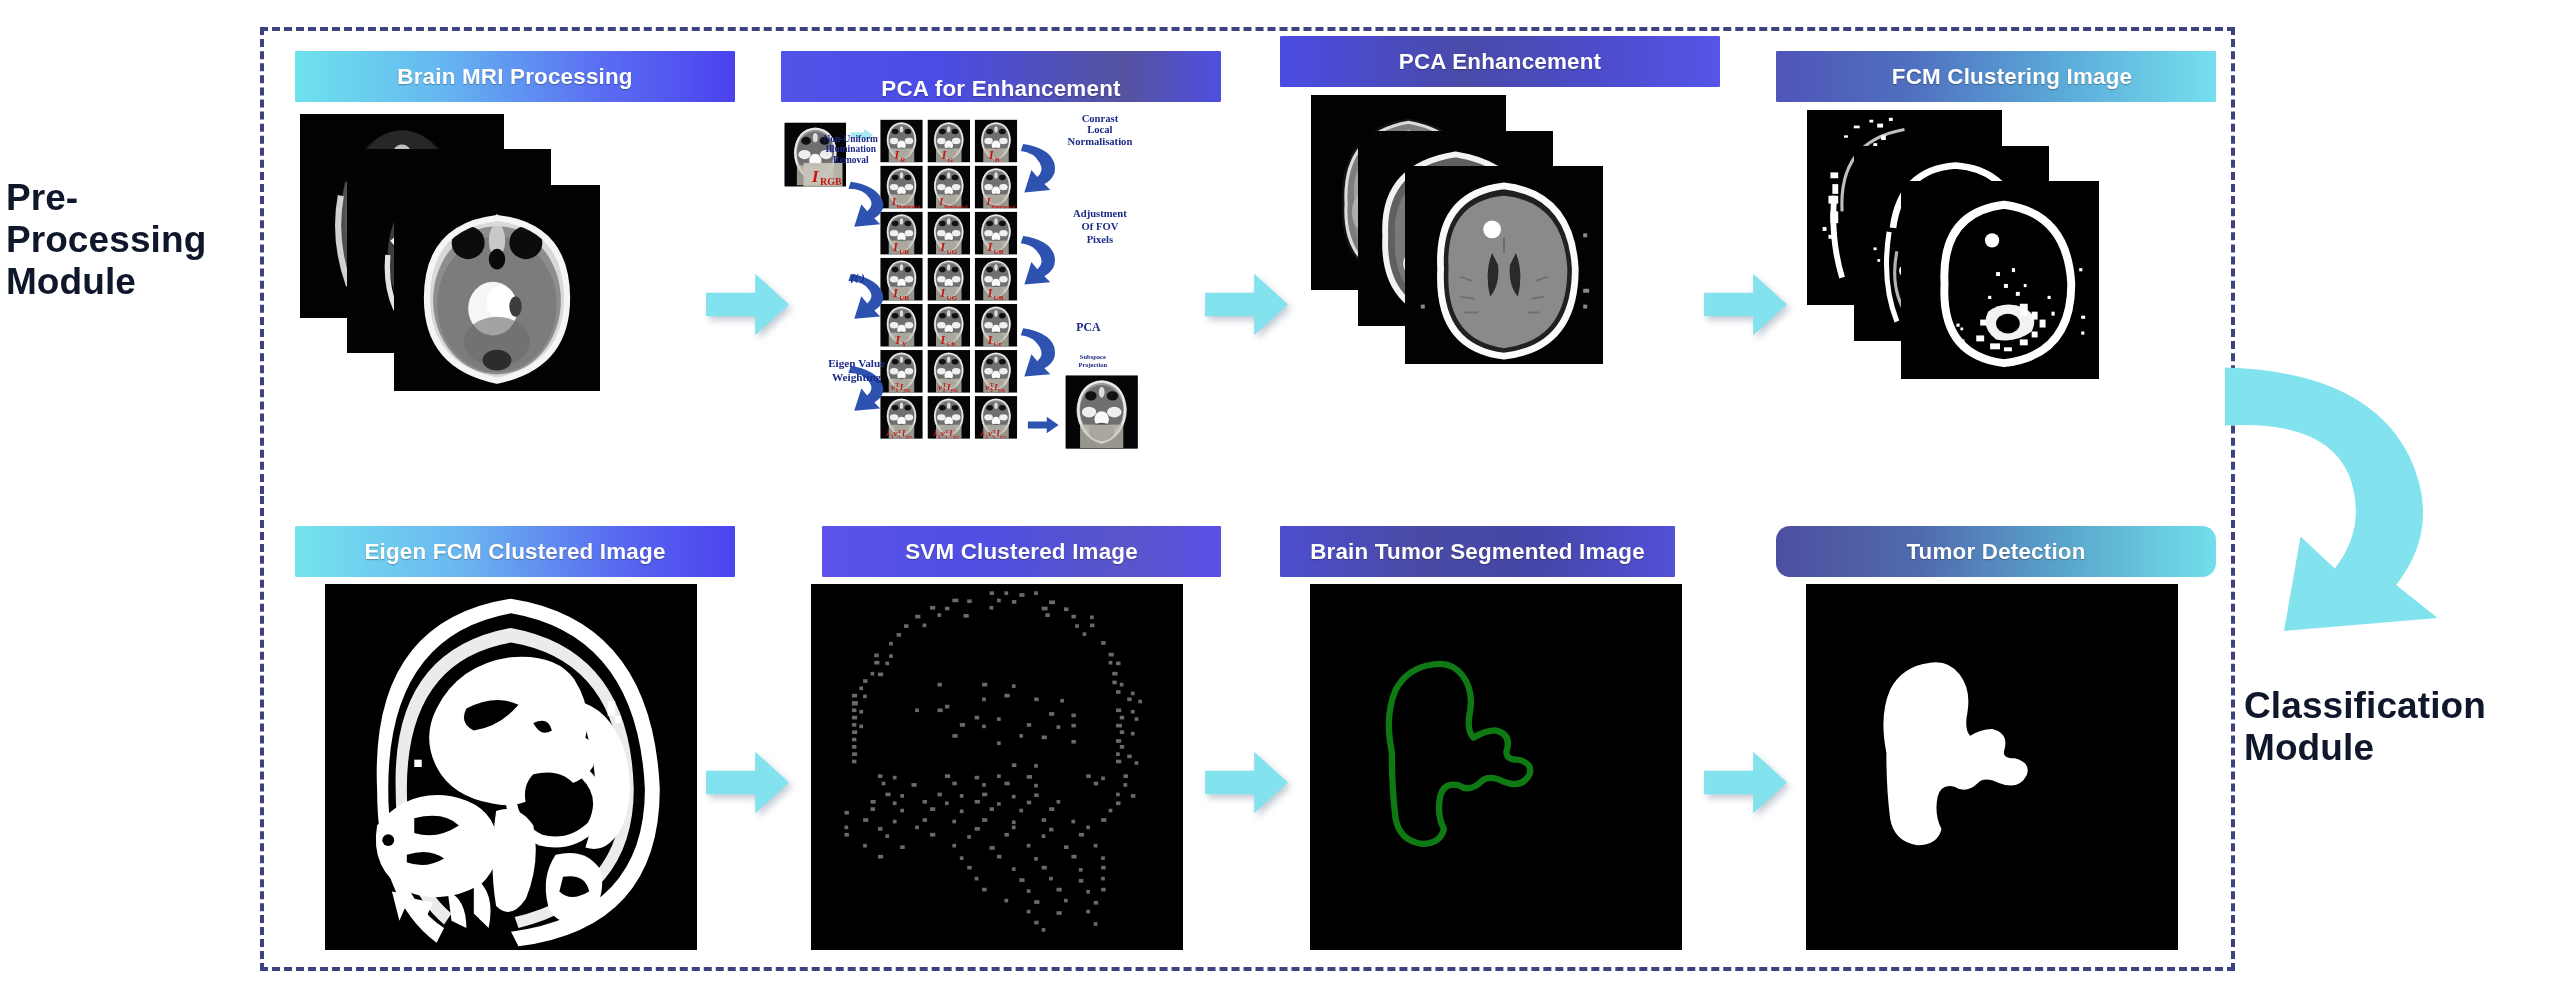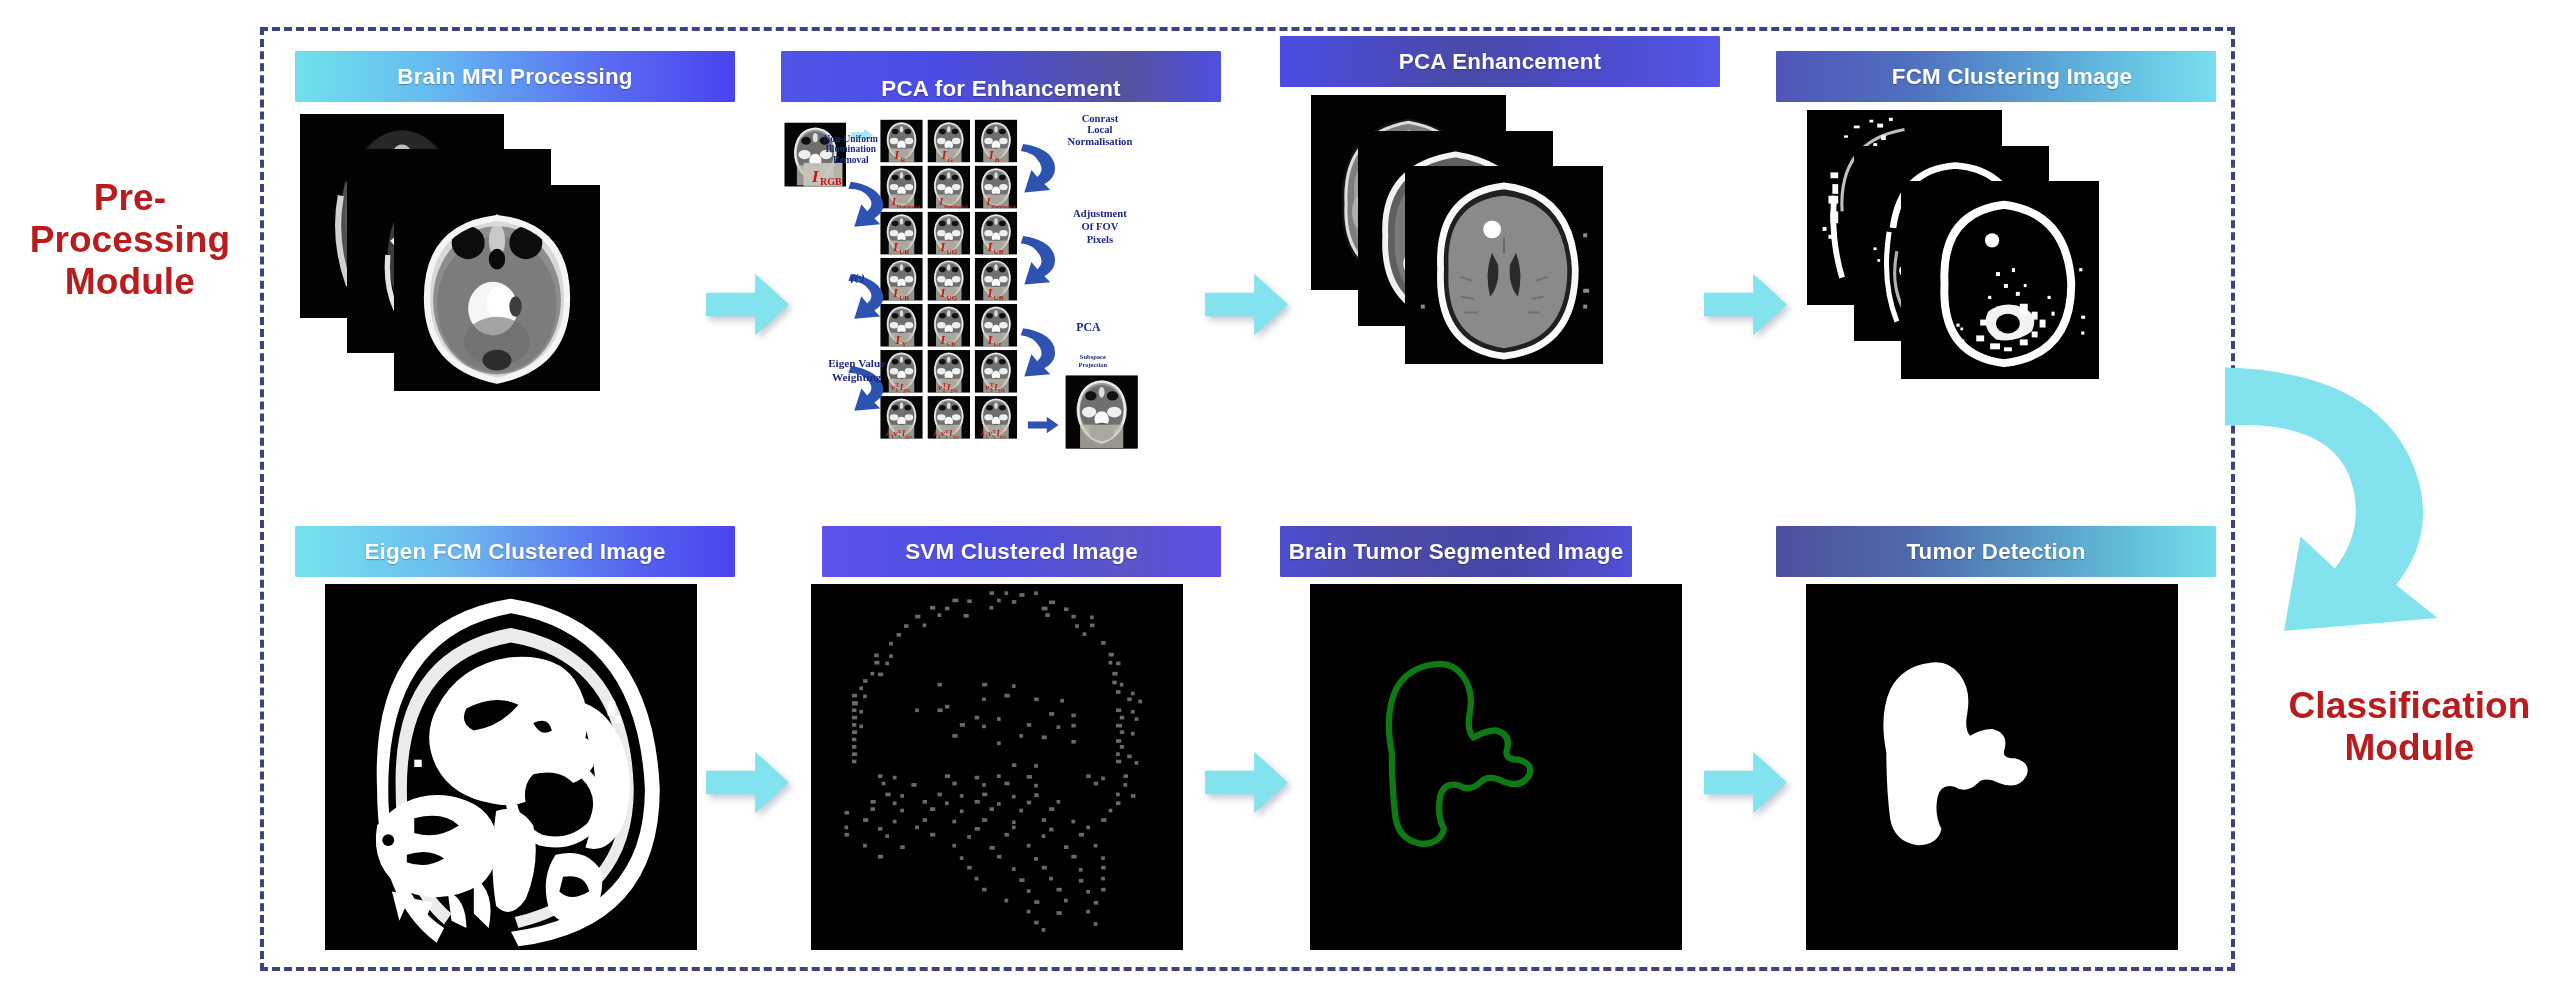--- a/index.html
+++ b/index.html
@@ -6,22 +6,22 @@
   html,body{margin:0;padding:0;background:#ffffff;}
   body{
     width:2576px;height:997px;position:relative;overflow:hidden;
     font-family:"Liberation Sans",sans-serif;
     -webkit-font-smoothing:antialiased;
   }
   .canvas{position:absolute;inset:0;}
 
   
   .module-label{
-    position:absolute;text-align:center;font-weight:700;
-    color:#b91c1c;line-height:1.14;letter-spacing:0.1px;
+    position:absolute;text-align:left;font-weight:700;
+    color:#0f172a;line-height:1.14;letter-spacing:0.1px;
     font-family:"Liberation Sans",sans-serif;
   }
   #pre-label{left:5.9px;top:177px;width:248px;font-size:37px;}
   #class-label{left:2244px;top:685px;width:331px;font-size:37px;}
 
   
   .dashed-box{
     position:absolute;border:4.1px dashed #3d4380;background:transparent;
     box-sizing:border-box;
   }
@@ -38,21 +38,21 @@
     font-family:"Liberation Sans",sans-serif;white-space:nowrap;
     overflow:hidden;
   }
   .g-cyan-blue{background:linear-gradient(90deg,#6fe2ec 0%,#65b9f0 32%,#5a6df2 70%,#4a42ef 100%);}
   .g-blue{background:linear-gradient(90deg,#5253e8 0%,#4a4ce6 35%,#55539f 78%,#4f4fe0 100%);align-items:flex-end;}
   .g-blue-dark{background:linear-gradient(90deg,#4b4ce2 0%,#4a4aa8 42%,#4c4ccb 72%,#5555e8 100%);}
   .g-blue-cyan{background:linear-gradient(90deg,#5055b8 0%,#4f6fbf 30%,#5aa8d8 64%,#76dfee 100%);padding-left:32px;}
   .g-cyan-blue2{background:linear-gradient(90deg,#74e4ee 0%,#6ab6f0 38%,#5561ef 78%,#4b44ee 100%);}
   .g-violet{background:linear-gradient(90deg,#5b53ea 0%,#4f4fe2 40%,#5a55c8 75%,#5b4fe6 100%);margin-left:41px;}
   .g-indigo{background:linear-gradient(90deg,#4d4ecf 0%,#4a4aa6 35%,#4646a8 65%,#5250d6 100%);}
-  .g-slate-cyan{background:linear-gradient(90deg,#4d4f9e 0%,#4f6aae 32%,#5aa6cc 66%,#72dfec 100%);}
+  .g-slate-cyan{background:linear-gradient(90deg,#4d4f9e 0%,#4f6aae 32%,#5aa6cc 66%,#72dfec 100%);border-radius:14px;}
 
   
   .tile-stack{position:relative;}
   .tile{position:absolute;background:#000;overflow:hidden;}
   .tile svg{display:block;width:100%;height:100%;}
 
   .single-img{position:absolute;background:#000;overflow:hidden;}
   .single-img svg{display:block;width:100%;height:100%;}
 
   
@@ -786,21 +786,21 @@
       </svg>
     </div>
   </div>
 
   <div class="arrow" style="left:1202px;top:747px;width:89px;height:71px;">
     <svg width="89" height="71" viewBox="0 0 150 120">
       <path d="M5 40 L88 40 L88 8 L145 60 L88 112 L88 80 L5 80 Z" fill="#82e2ee"></path>
     </svg>
   </div>
 
-  <div class="stage" id="stage-bot-3" style="left:1280px;top:526px;width:352px;">
+  <div class="stage" id="stage-bot-3" style="left:1280px;top:526px;width:395px;">
     <div class="banner g-indigo">
       <span>Brain Tumor Segmented Image</span>
     </div>
     <div class="single-img" style="left:29.5px;top:58px;width:372px;height:366px;">
       <svg viewBox="0 0 100 100" preserveAspectRatio="none">
         <rect width="100" height="100" fill="#000"></rect>
         <path d="M22 46
                  Q20 36 23 29
                  Q26 23 33 22
                  Q38 21 41 25

